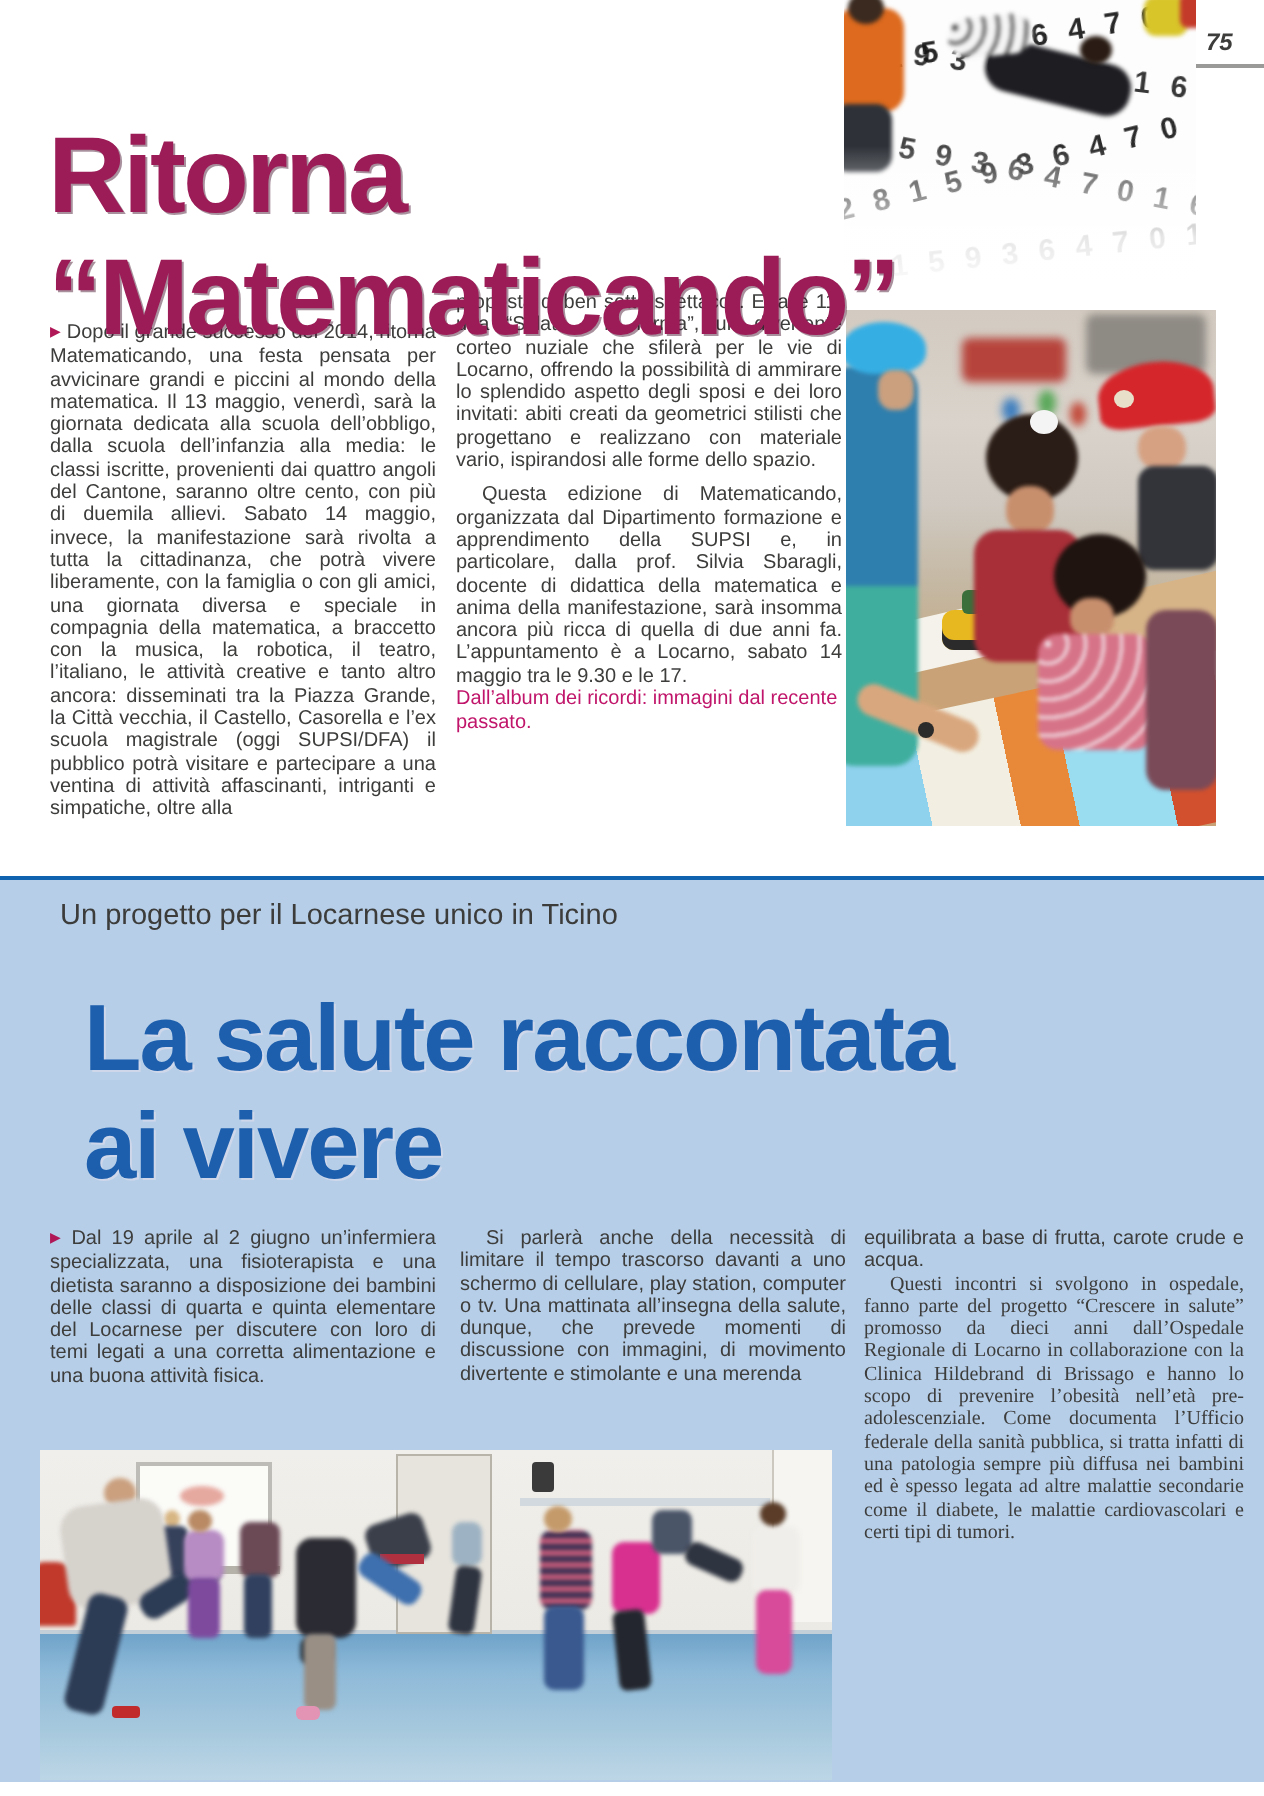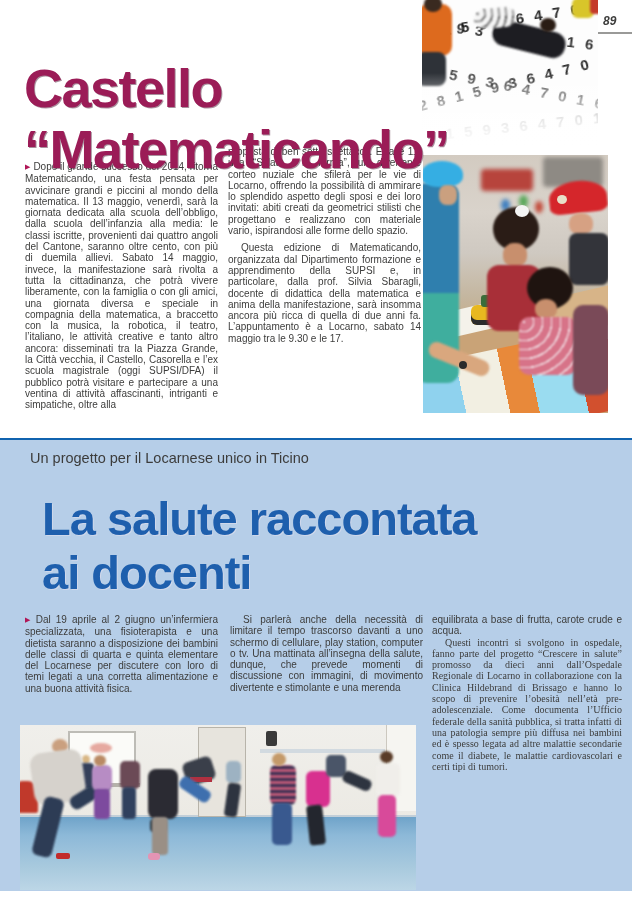--- a/index.html
+++ b/index.html
@@ -53,21 +53,21 @@
   .botcol1{left:25px;top:174px;}
   .botcol2{left:230px;top:174px;}
   .botcol3{left:432px;top:174px;width:190px;}
   .botcol3 p.ind{margin-top:0;font-family:Liberation Serif, serif;}
 </style>
 </head>
 <body>
 
 <div class="page">
 
-  <div class="abs pagenum">89</div>
+  <div class="abs pagenum">75</div>
   <div class="abs pagenum-rule"></div>
 
   <div class="abs photo ph-numbers">
     <div class="numrow" style="left:-18px;top:2px;transform:rotate(-9deg);opacity:.92;">2 8 1 5 9 3 6 4 7 0 1 6 3 8 2 5 9 4</div>
     <div class="numrow" style="left:-40px;top:30px;transform:rotate(7deg);opacity:.85;">2 8 1 5 9 3 6 4 7 0 1 6 3 8 2 5 9 4</div>
     <div class="numrow" style="left:-8px;top:58px;transform:rotate(-14deg);opacity:.9;">2 8 1 5 9 3 6 4 7 0 1 6 3 8 2 5 9 4</div>
     <div class="numrow" style="left:-30px;top:86px;transform:rotate(11deg);opacity:.8;">2 8 1 5 9 3 6 4 7 0 1 6 3 8 2 5 9 4</div>
     <div class="numrow" style="left:-14px;top:112px;transform:rotate(-6deg);opacity:.7;">2 8 1 5 9 3 6 4 7 0 1 6 3 8 2 5 9 4</div>
 
     <div class="s blur1" style="left:-4px;top:4px;width:34px;height:52px;background:#dd6a1e;border-radius:10px;"></div>
@@ -78,21 +78,21 @@
     <div class="s blur1" style="left:118px;top:18px;width:16px;height:14px;background:#2a1c14;border-radius:50%;"></div>
 
     <div class="s blur1" style="left:52px;top:8px;width:42px;height:20px;background:repeating-radial-gradient(circle at 4px 4px,#444 0 1.5px,#f4f4f4 1.5px 7px);border-radius:10px;transform:rotate(-6deg);"></div>
 
     <div class="s blur1" style="left:150px;top:-2px;width:22px;height:20px;background:#d8c52a;border-radius:6px;"></div>
     <div class="s blur1" style="left:168px;top:-4px;width:12px;height:18px;background:#c43a2a;border-radius:4px;"></div>
     <div class="ph-fade"></div>
   </div>
 
   <h1 class="abs title-top">
-    <span>Castello</span><br>
+    <span>Ritorna</span><br>
     <span>“Matematicando”</span>
   </h1>
 
   <div class="abs photo ph-piazza">
 
     <div class="s blur2" style="left:58px;top:14px;width:52px;height:22px;background:#b7443c;border-radius:4px;"></div>
     <div class="s blur2" style="left:120px;top:2px;width:60px;height:30px;background:#8e8a84;border-radius:4px;"></div>
     <div class="s blur2" style="left:8px;top:40px;width:10px;height:12px;background:#4a9e4f;border-radius:50%;"></div>
     <div class="s blur2" style="left:78px;top:44px;width:9px;height:12px;background:#3f7fbf;border-radius:50%;"></div>
     <div class="s blur2" style="left:96px;top:40px;width:9px;height:13px;background:#59a85a;border-radius:50%;"></div>
@@ -127,28 +127,29 @@
     <div class="s blur1" style="left:96px;top:162px;width:58px;height:58px;background:repeating-radial-gradient(circle at 5px 5px,#f3e6ea 0 1.5px,#d77388 1.5px 9px);border-radius:10px;"></div>
     <div class="s blur1" style="left:150px;top:150px;width:36px;height:90px;background:#7a4a58;border-radius:10px;"></div>
   </div>
 
   <div class="abs bodycol topcol1">
     <p><span class="bullet">▶</span><span>Dopo il grande successo del 2014, ritorna Matematicando, una festa pensata per avvicinare grandi e piccini al mondo della matematica. Il 13 maggio, venerdì, sarà la giornata dedicata alla scuola dell’obbligo, dalla scuola dell’infanzia alla media: le classi iscritte, provenienti dai quattro angoli del Cantone, saranno oltre cento, con più di duemila allievi. Sabato 14 maggio, invece, la manifestazione sarà rivolta a tutta la cittadinanza, che potrà vivere liberamente, con la famiglia o con gli amici, una giornata diversa e speciale in compagnia della matematica, a braccetto con la musica, la robotica, il teatro, l’italiano, le attività creative e tanto altro ancora: disseminati tra la Piazza Grande, la Città vecchia, il Castello, Casorella e l’ex scuola magistrale (oggi SUPSI/DFA) il pubblico potrà visitare e partecipare a una ventina di attività affascinanti, intriganti e simpatiche, oltre alla</span></p>
   </div>
   <div class="abs bodycol topcol2">
     <p>proposta di ben sette spettacoli. E, alle 11, una “Sfilata… in forma”, un divertente corteo nuziale che sfilerà per le vie di Locarno, offrendo la possibilità di ammirare lo splendido aspetto degli sposi e dei loro invitati: abiti creati da geometrici stilisti che progettano e realizzano con materiale vario, ispirandosi alle forme dello spazio.</p>
     <p class="ind">Questa edizione di Matematicando, organizzata dal Dipartimento formazione e apprendimento della SUPSI e, in particolare, dalla prof. Silvia Sbaragli, docente di didattica della matematica e anima della manifestazione, sarà insomma ancora più ricca di quella di due anni fa. L’appuntamento è a Locarno, sabato 14 maggio tra le 9.30 e le 17.</p>
+    <p class="caption-pink">Dall’album dei ricordi: immagini dal recente passato.</p>
   </div>
 
   <div class="abs bluebar"></div>
   <div class="abs bluesec">
     <div class="abs kicker">Un progetto per il Locarnese unico in Ticino</div>
     <h2 class="abs title-bottom" style="margin:16px;">
       <span>La salute raccontata</span><br>
-      <span>ai docenti</span>
+      <span>ai vivere</span>
     </h2>
 
     <div class="abs bodycol botcol1">
       <p><span class="bullet">▶</span><span>Dal 19 aprile al 2 giugno un’infermiera specializzata, una fisioterapista e una dietista saranno a disposizione dei bambini delle classi di quarta e quinta elementare del Locarnese per discutere con loro di temi legati a una corretta alimentazione e una buona attività fisica.</span></p>
     </div>
     <div class="abs bodycol botcol2">
       <p class="ind" style="margin-top:0;">Si parlerà anche della necessità di limitare il tempo trascorso davanti a uno schermo di cellulare, play station, computer o tv. Una mattinata all’insegna della salute, dunque, che prevede momenti di discussione con immagini, di movimento divertente e stimolante e una merenda</p>
     </div>
     <div class="abs bodycol botcol3">
       <p>equilibrata a base di frutta, carote crude e acqua.</p>

